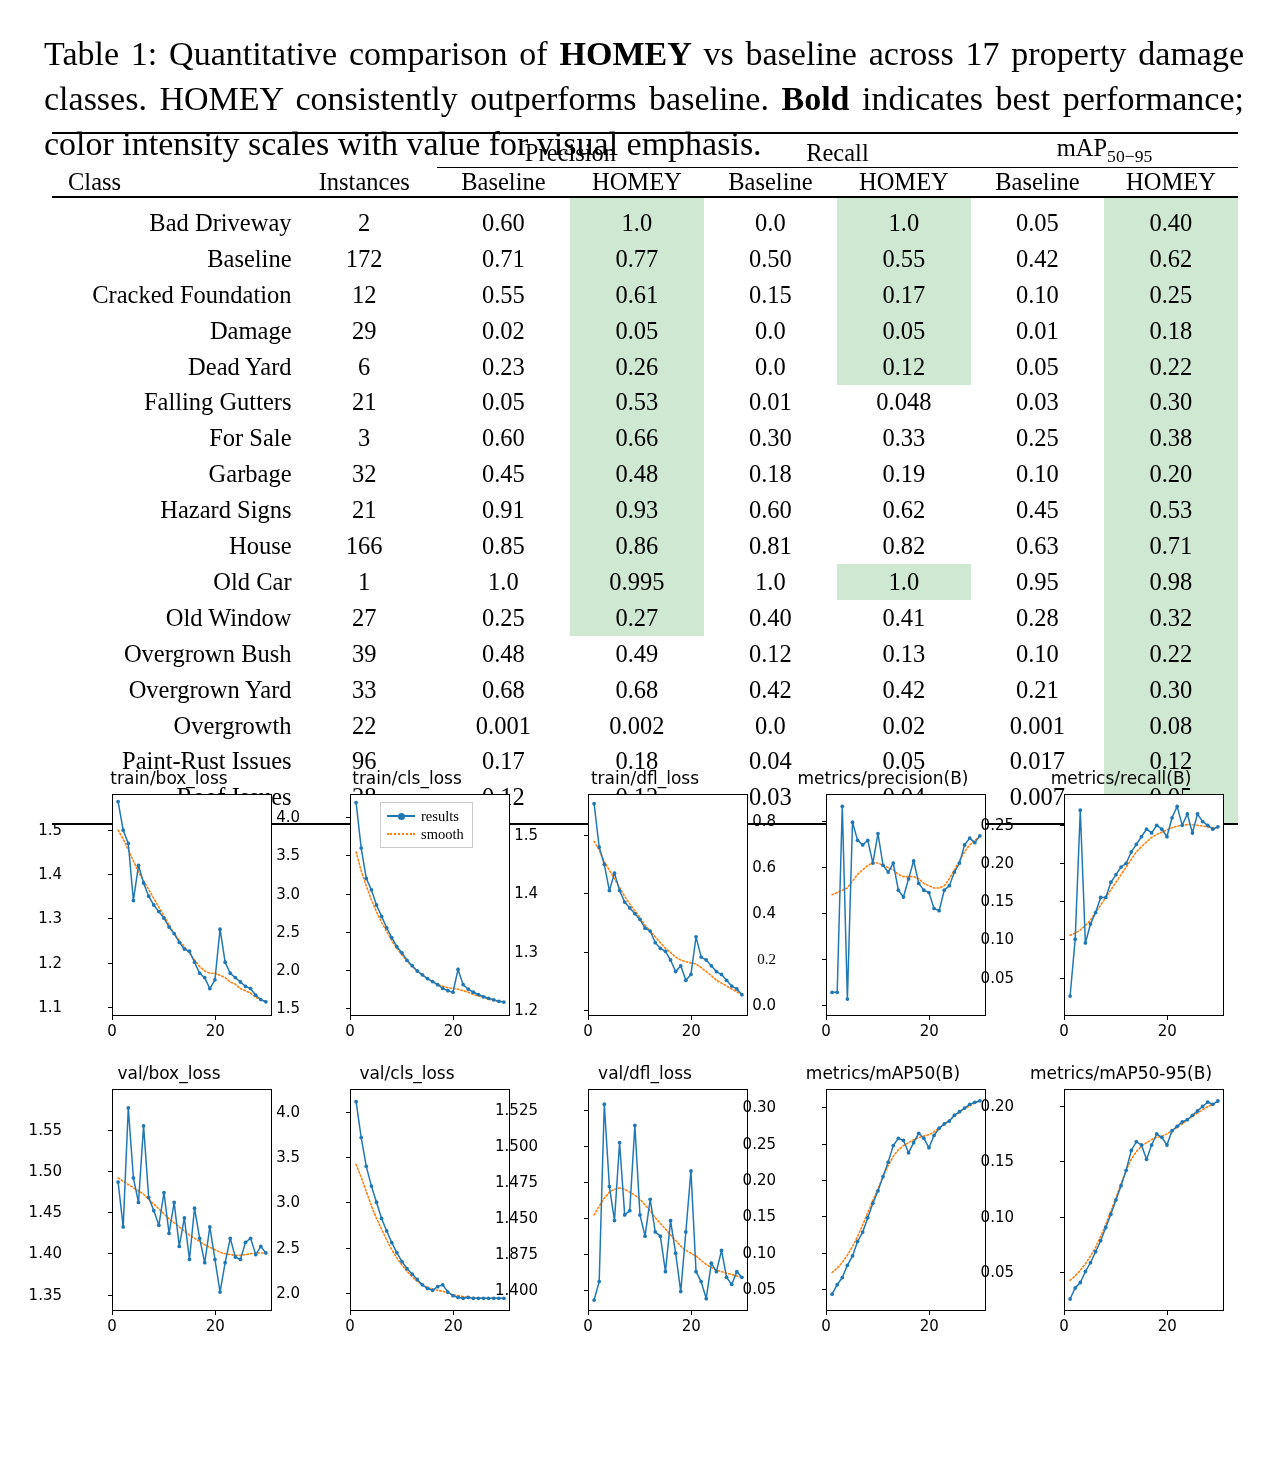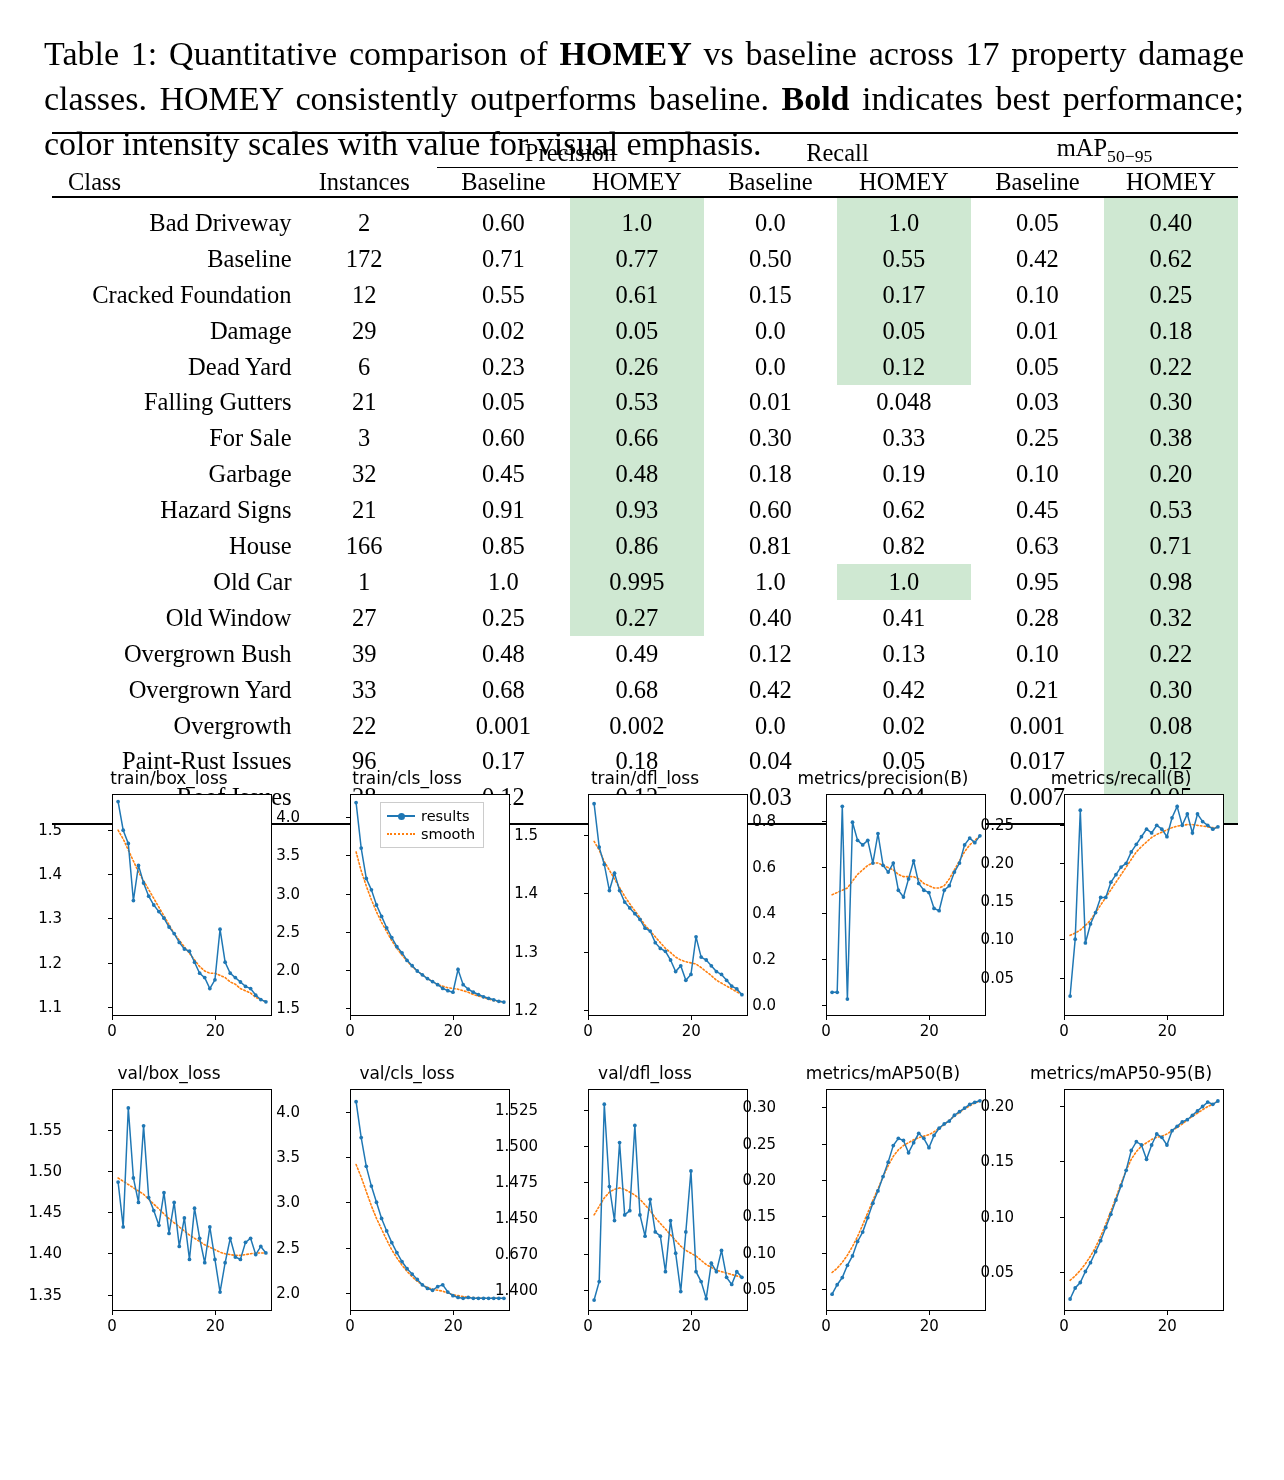--- a/index.html
+++ b/index.html
@@ -169,21 +169,21 @@
     position: absolute;
     left: 92px;
     top: 40px;
     border: 1px solid #cccccc;
     background: #ffffff;
     padding: 4px 8px 4px 6px;
     font-size: 14.5px;
     font-family: "DejaVu Sans", sans-serif;
     z-index: 5;
   }
-  .legend .row { display: flex; align-items: center; height: 18px; }
+  .legend .row { display: flex; align-items: center; height: 18px; font-family: Liberation Serif, serif; }
   .legend .swatch { width: 28px; height: 12px; margin-right: 6px; position: relative; }
   .legend .swatch .line { position: absolute; top: 5px; left: 0; width: 28px; height: 2.2px; background: #1f77b4; }
   .legend .swatch .dot { position: absolute; top: 2.5px; left: 11px; width: 7px; height: 7px; border-radius: 50%; background: #1f77b4; }
   .legend .swatch.dots { }
   .legend .swatch.dots .line { background: transparent; border-top: 2.4px dotted #ff7f0e; height: 0; }
 
   .fig-caption {
     position: absolute;
     left: 0;
     right: 0;
@@ -627,21 +627,21 @@
               <circle cx="134.19" cy="68.66" r="1.9" fill="#1f77b4"></circle>
               <circle cx="139.35" cy="50.35" r="1.9" fill="#1f77b4"></circle>
               <circle cx="144.52" cy="43.48" r="1.9" fill="#1f77b4"></circle>
               <circle cx="149.68" cy="48.06" r="1.9" fill="#1f77b4"></circle>
               <circle cx="154.84" cy="41.20" r="1.9" fill="#1f77b4"></circle>
             </svg>
           </div>
           <div class="ticky" style="top: 242.557px;"></div>
           <div class="ylab" style="top: 242.557px;">0.0</div>
           <div class="ticky" style="top: 196.784px;"></div>
-          <div class="ylab" style="top: 196.784px;">0.2</div>
+          <div class="ylab" style="top: 196.784px; font-family: Liberation Serif, serif;">0.2</div>
           <div class="ticky" style="top: 151.01px;"></div>
           <div class="ylab" style="top: 151.01px;">0.4</div>
           <div class="ticky" style="top: 105.237px;"></div>
           <div class="ylab" style="top: 105.237px;">0.6</div>
           <div class="ticky" style="top: 59.4639px;"></div>
           <div class="ylab" style="top: 59.4639px;">0.8</div>
           <div class="tickx" style="left: 62px;"></div>
           <div class="xlab" style="left: 62px;">0</div>
           <div class="tickx" style="left: 165.226px;"></div>
           <div class="xlab" style="left: 165.226px;">20</div>
@@ -839,21 +839,21 @@
               <circle cx="134.19" cy="161.85" r="1.9" fill="#1f77b4"></circle>
               <circle cx="139.35" cy="189.06" r="1.9" fill="#1f77b4"></circle>
               <circle cx="144.52" cy="196.22" r="1.9" fill="#1f77b4"></circle>
               <circle cx="149.68" cy="183.33" r="1.9" fill="#1f77b4"></circle>
               <circle cx="154.84" cy="189.06" r="1.9" fill="#1f77b4"></circle>
             </svg>
           </div>
           <div class="ticky" style="top: 232.516px;"></div>
           <div class="ylab" style="top: 232.516px;">1.400</div>
           <div class="ticky" style="top: 196.71px;"></div>
-          <div class="ylab" style="top: 196.71px;">0.670</div>
+          <div class="ylab" style="top: 196.71px;">1.875</div>
           <div class="ticky" style="top: 160.903px;"></div>
           <div class="ylab" style="top: 160.903px;">1.450</div>
           <div class="ticky" style="top: 125.097px;"></div>
           <div class="ylab" style="top: 125.097px;">1.475</div>
           <div class="ticky" style="top: 89.2903px;"></div>
           <div class="ylab" style="top: 89.2903px;">1.500</div>
           <div class="ticky" style="top: 53.4839px;"></div>
           <div class="ylab" style="top: 53.4839px;">1.525</div>
           <div class="tickx" style="left: 62px;"></div>
           <div class="xlab" style="left: 62px;">0</div>

